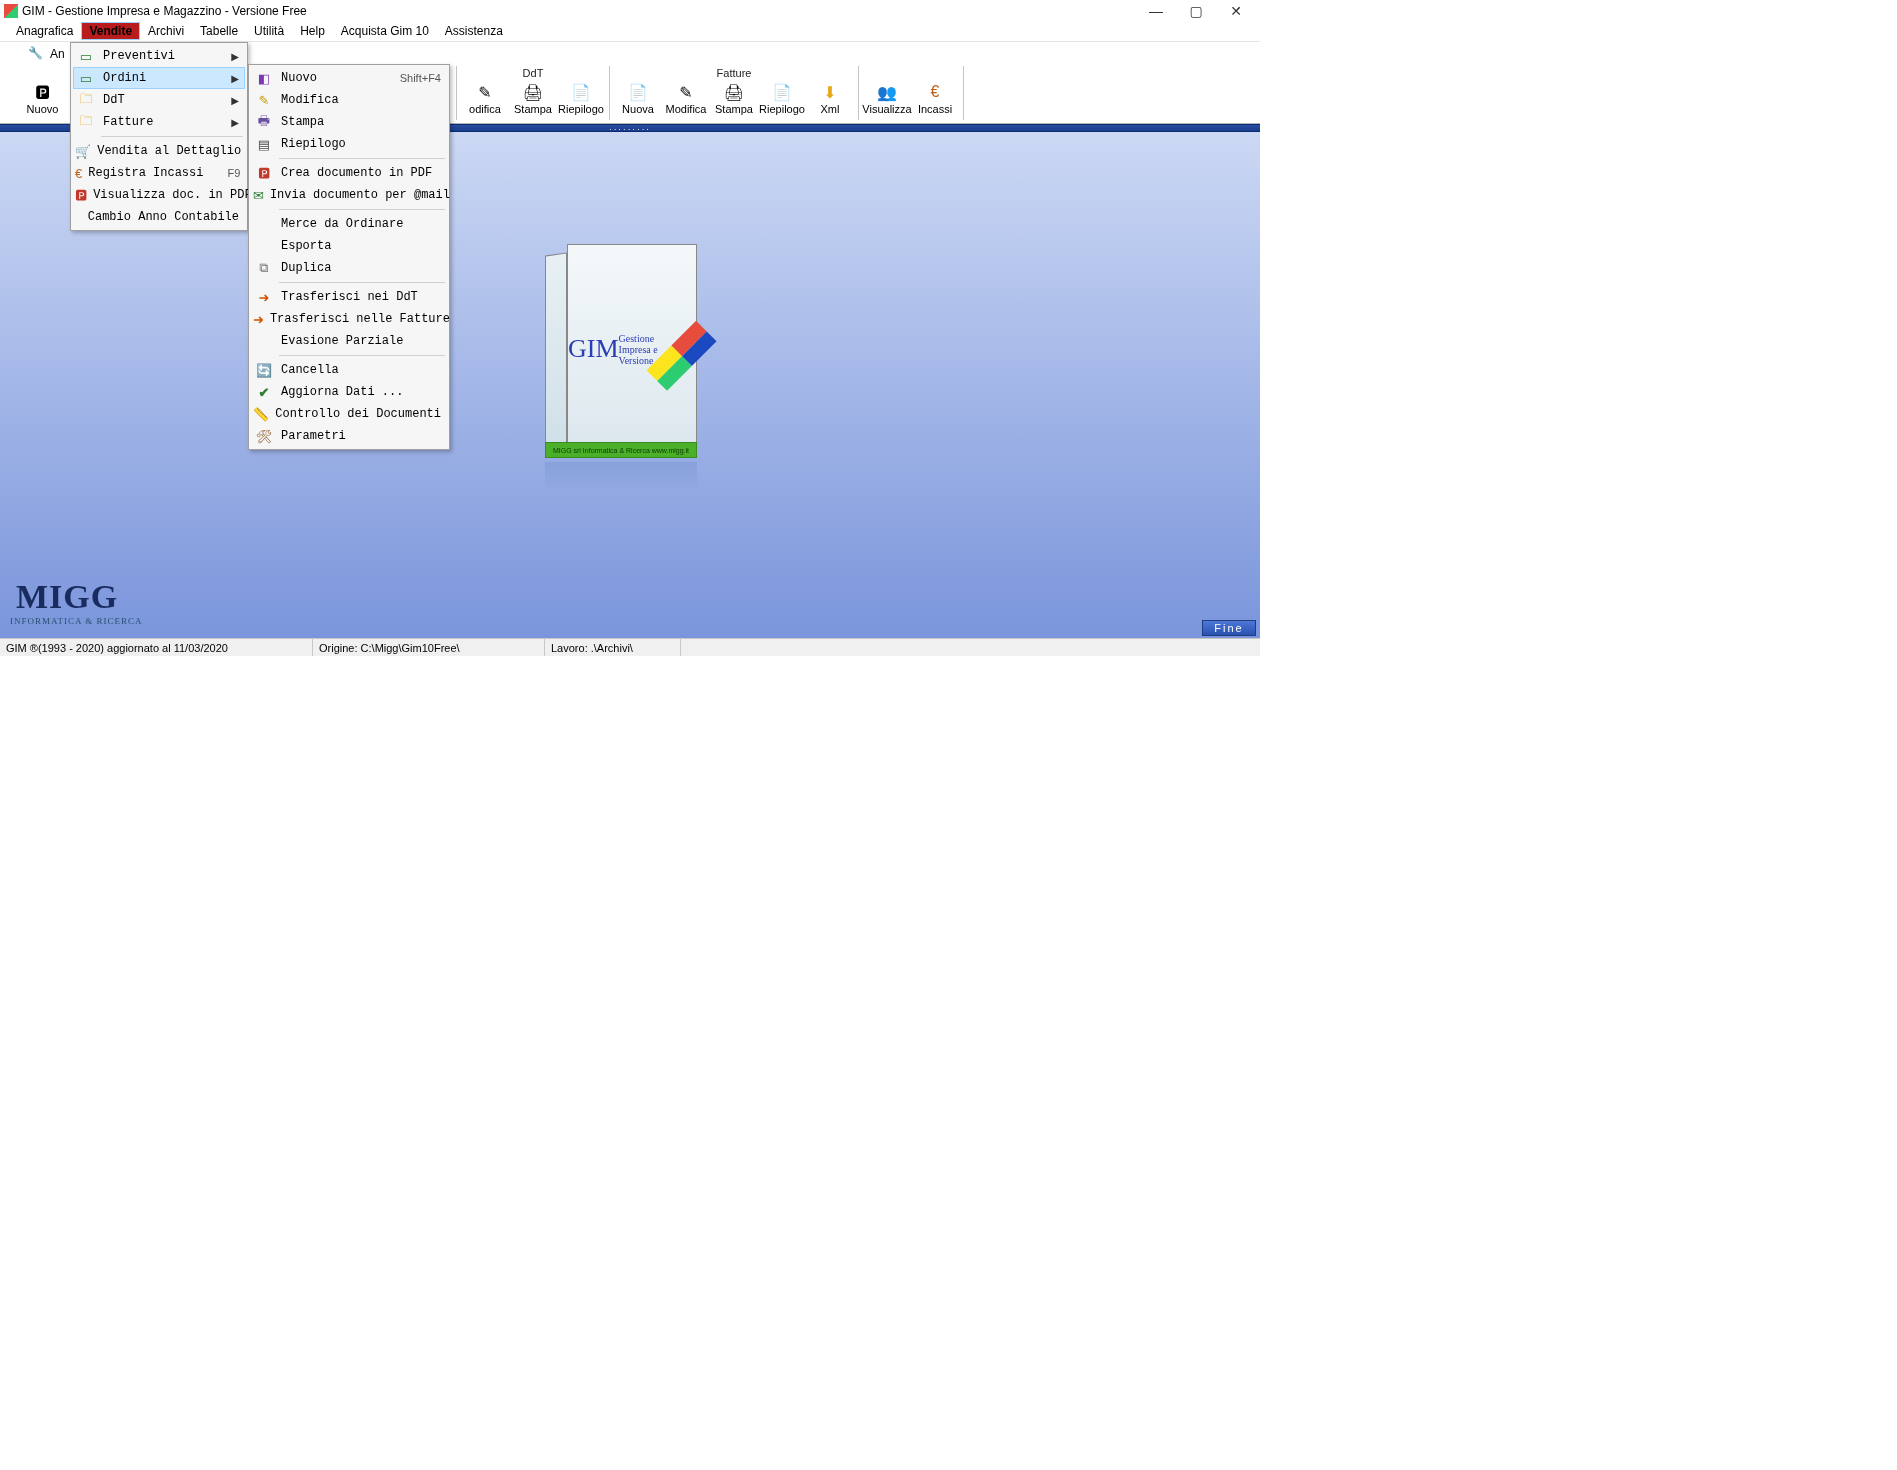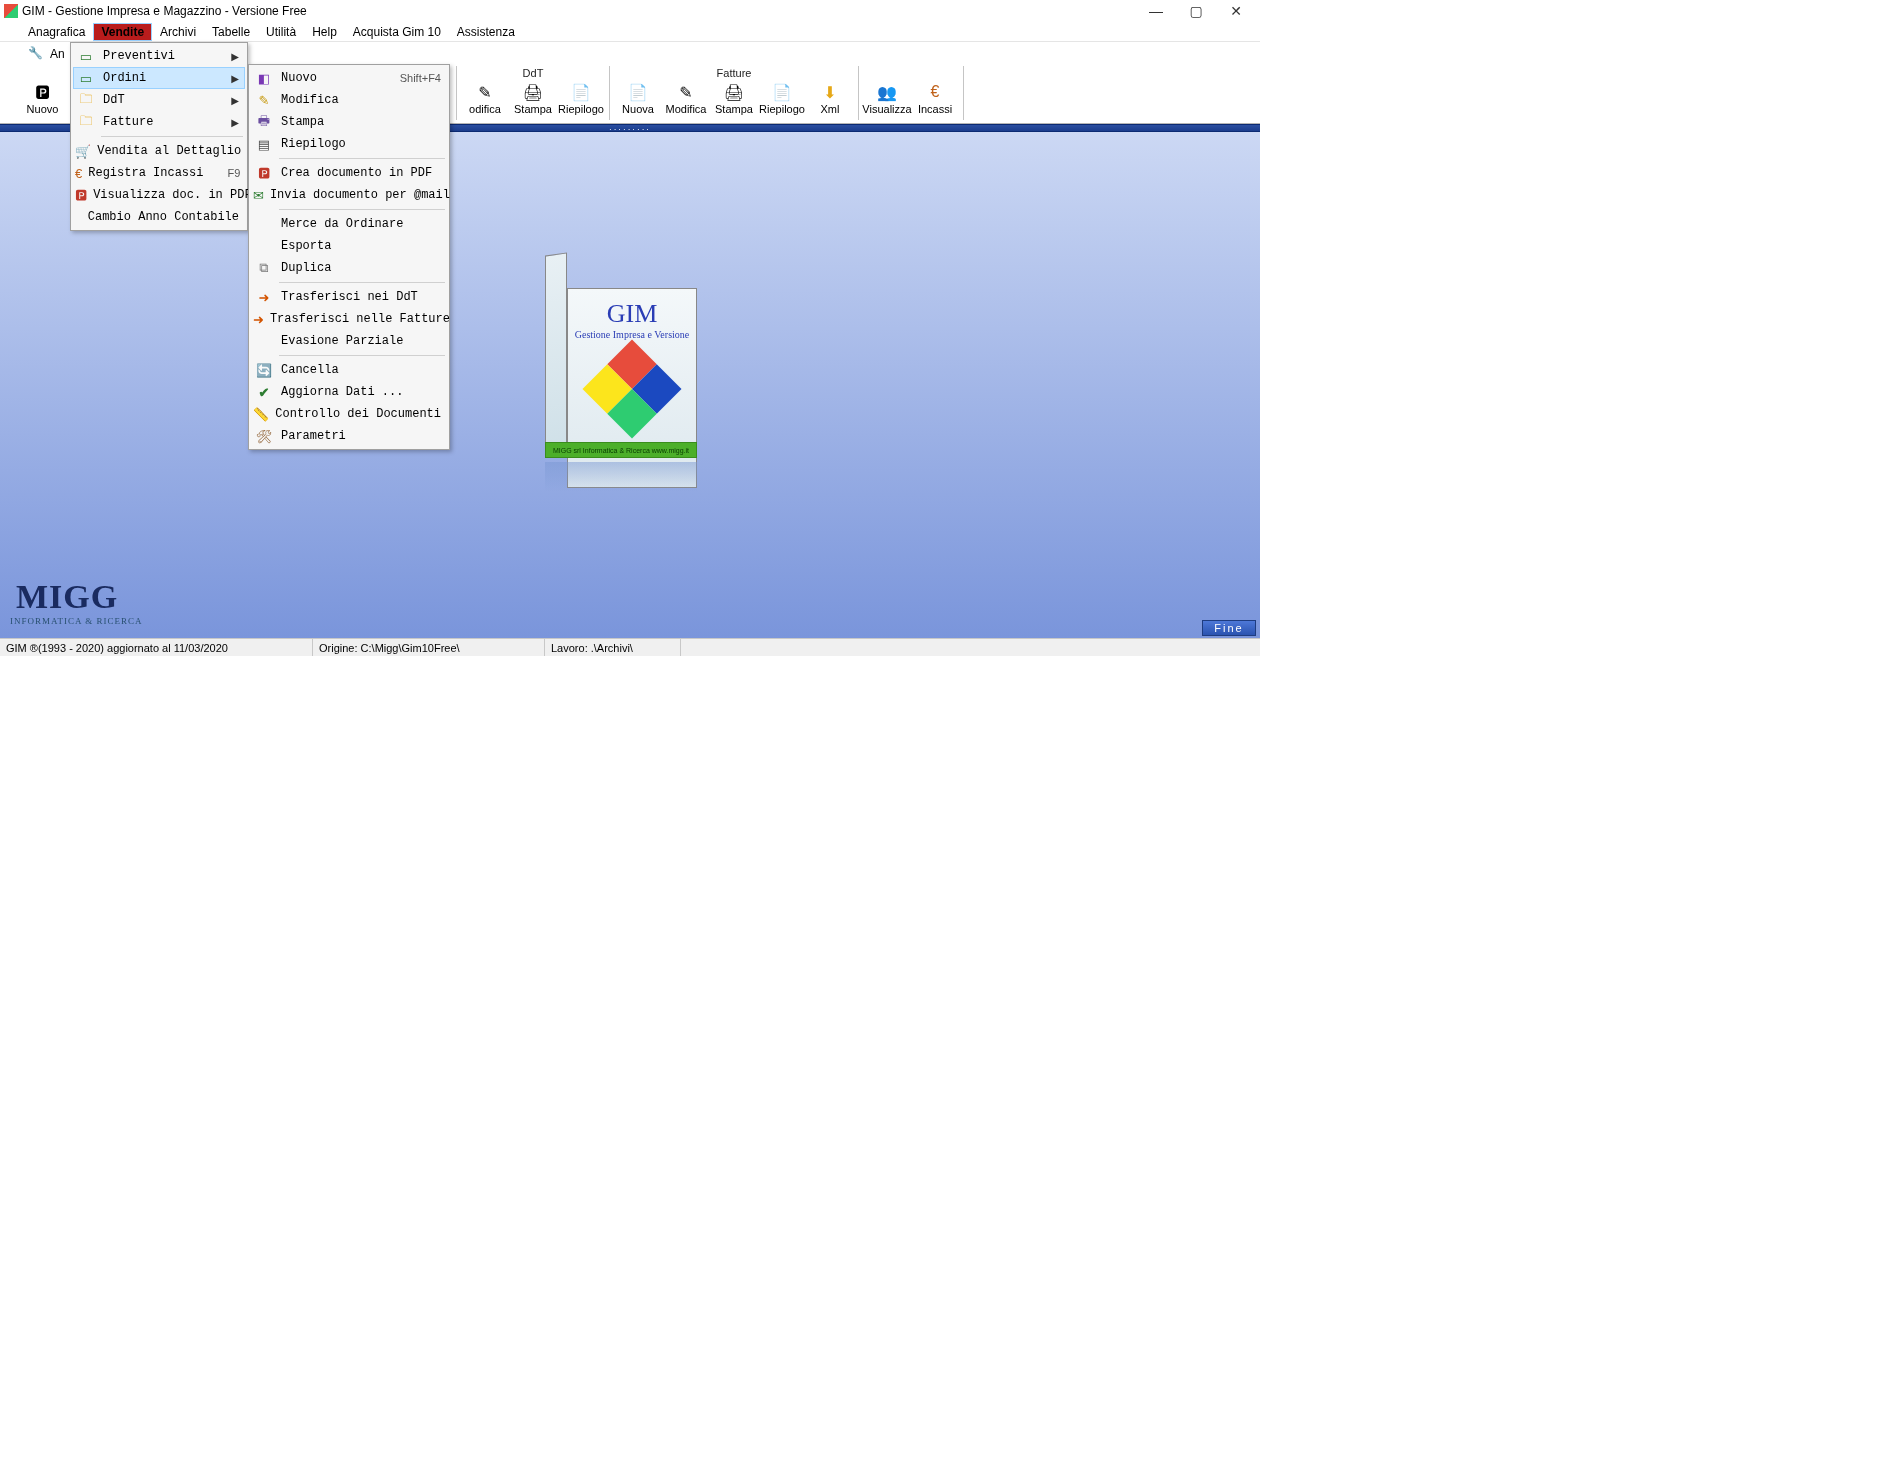--- a/index.html
+++ b/index.html
@@ -28,22 +28,22 @@
 .titlebar .spacer { flex: 1; }
 .winbtn {
   width: 40px; height: 20px;
   display:flex; align-items:center; justify-content:center;
   font-size:14px; color:#333;
 }
 
 .menubar {
   height: 20px;
   display: flex;
-  align-items: center;
-  padding: 0 20px;
+  align-items: flex-start;
+  padding: 0 8px;
   background:#fff;
   border-bottom:1px solid #e5e5e5;
 }
 .menubar .mitem {
   padding: 2px 8px;
   display:flex; align-items:center;
   cursor:default;
 }
 .menubar .mitem.active {
   background:#b91c1c;
@@ -131,23 +131,22 @@
   width:22px; height:198px;
   background:linear-gradient(#e8f0f4,#cfe0e8);
   border:1px solid #888;
   transform: skewY(-8deg);
 }
 .box-front {
   position:absolute; left:22px; top:0;
   width:130px; height:200px;
   background:linear-gradient(#f4f8fa,#dde8ee);
   border:1px solid #888;
-  display:flex; flex-direction:column; align-items:center;
+  display:flex; flex-direction:row; align-items:center;
   padding-top:10px;
-  margin-top:44px;
 }
 .box-front .logo1 {
   font-family: "Brush Script MT", cursive;
   font-size:26px; color:#2a3db5;
 }
 .box-front .logo2 {
   font-family: "Brush Script MT", cursive;
   font-size:10px; color:#2a3db5;
 }
 .box-front .squares {

